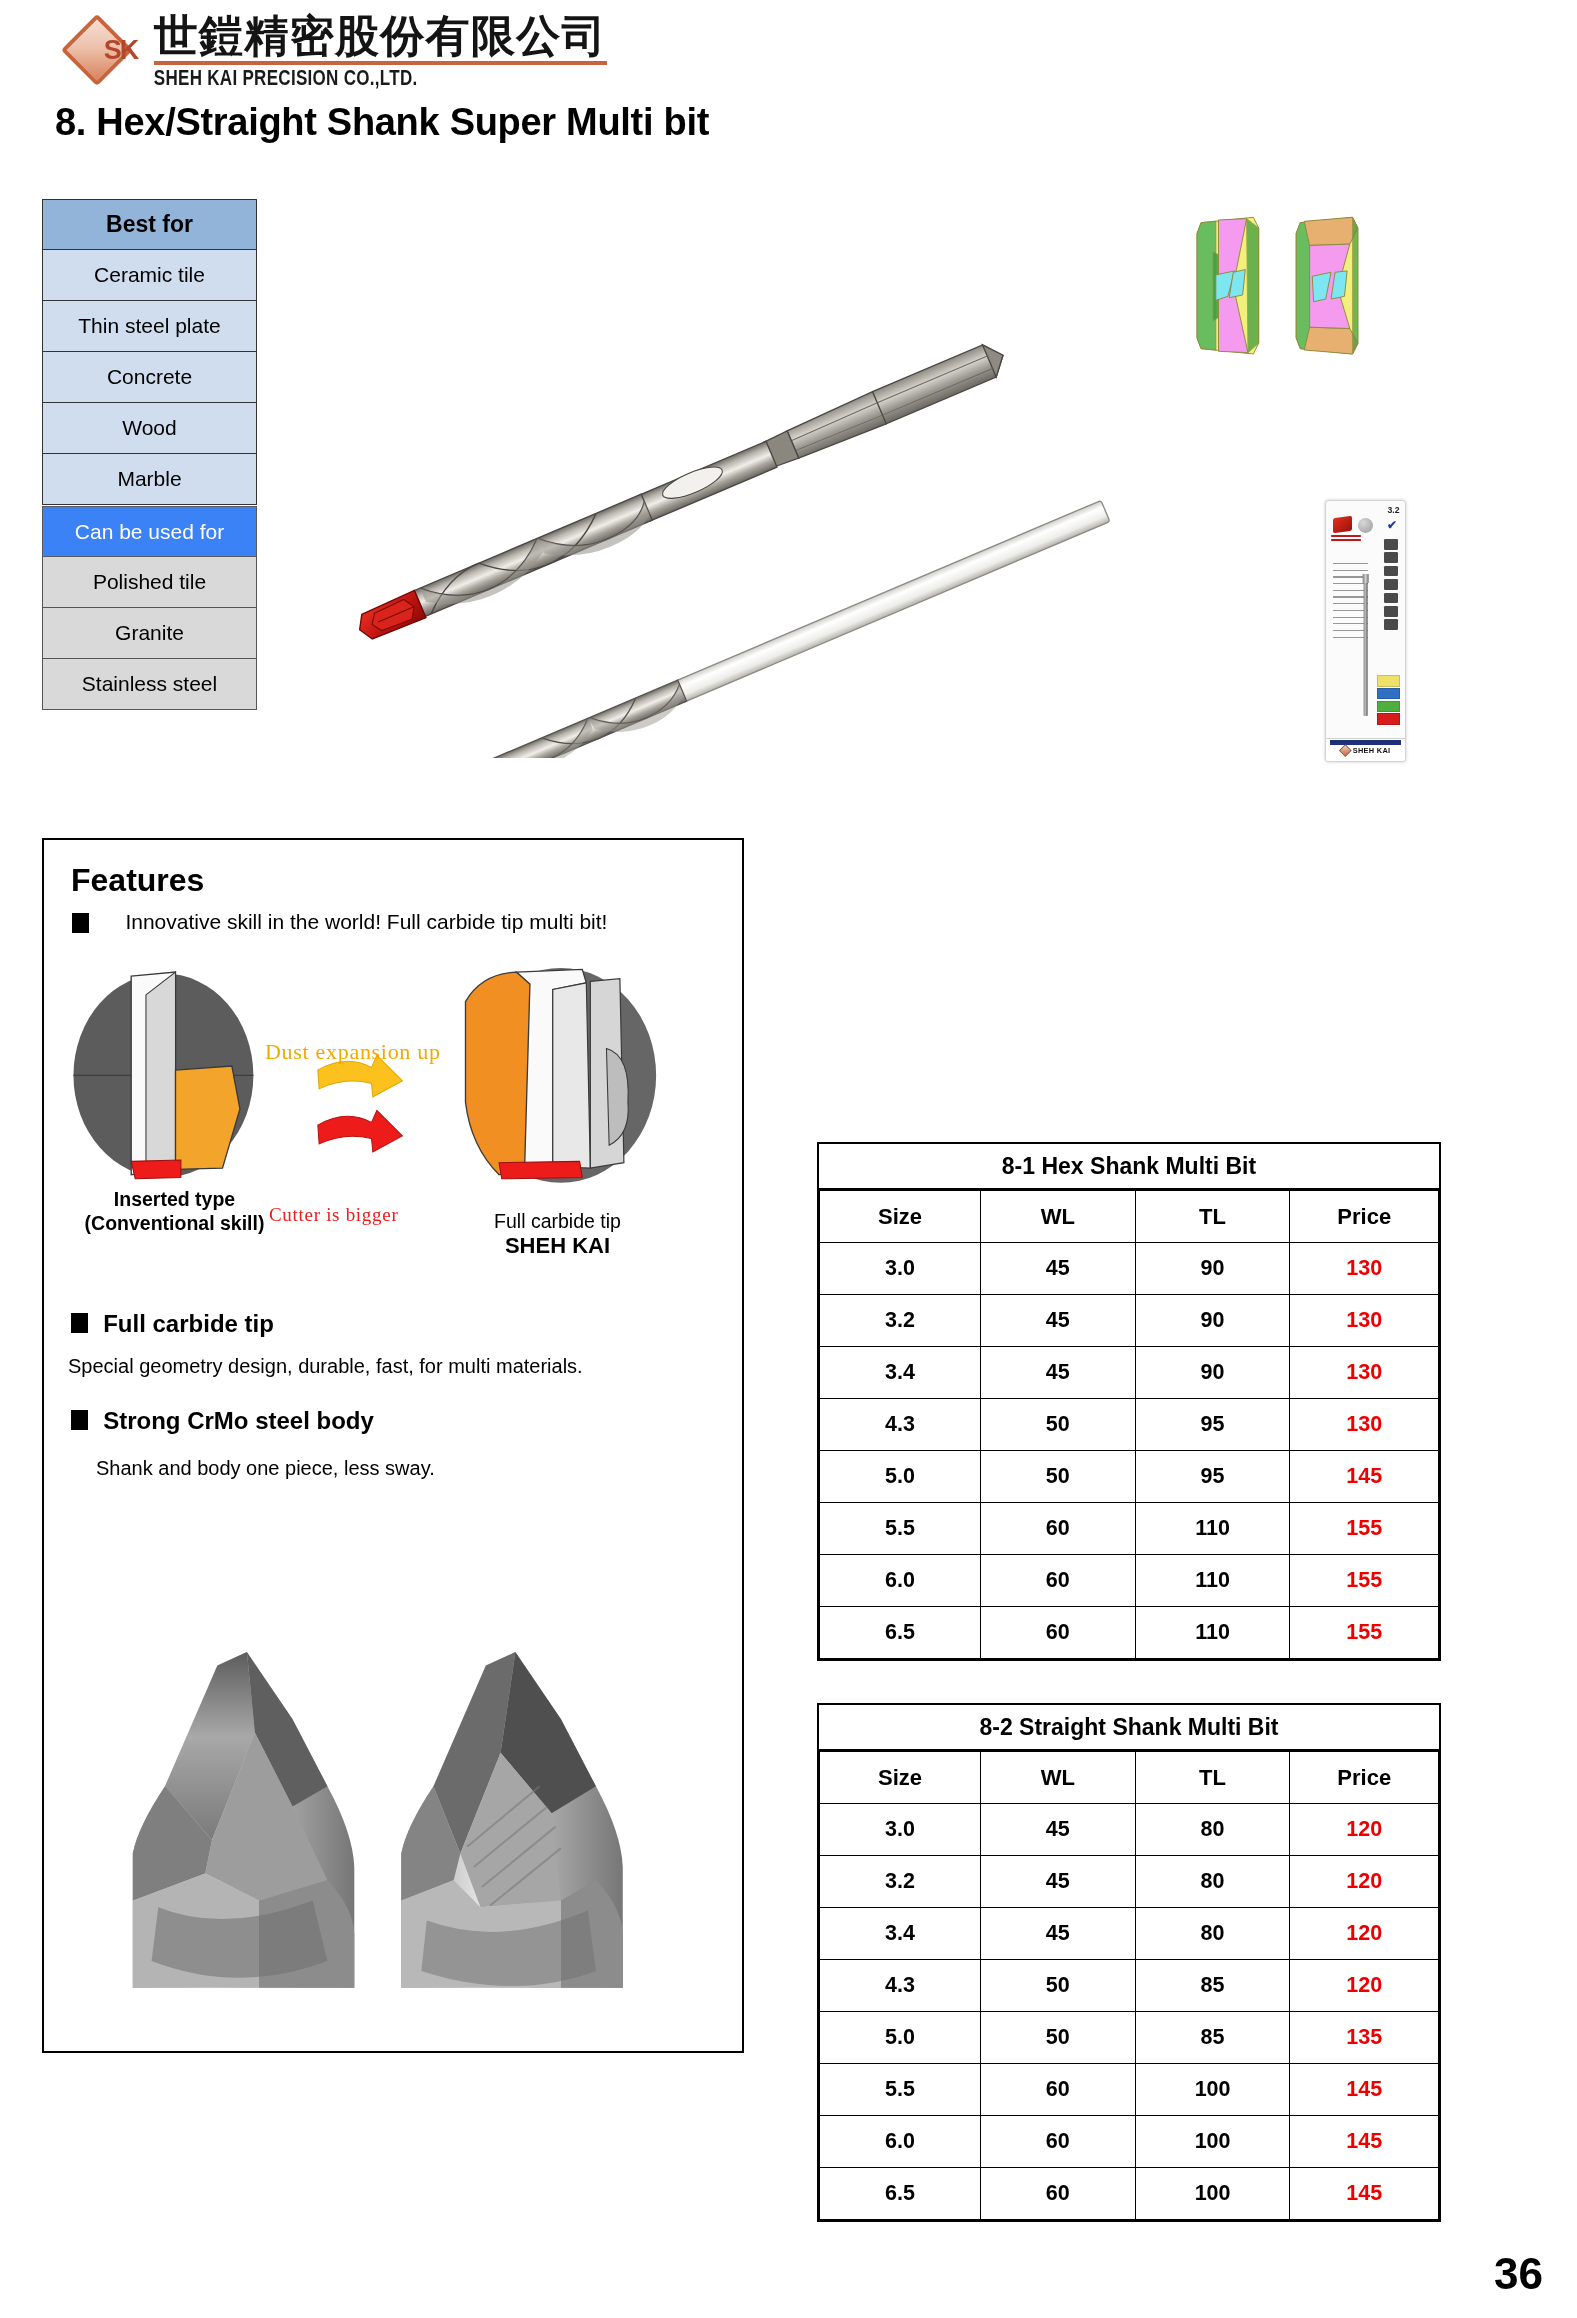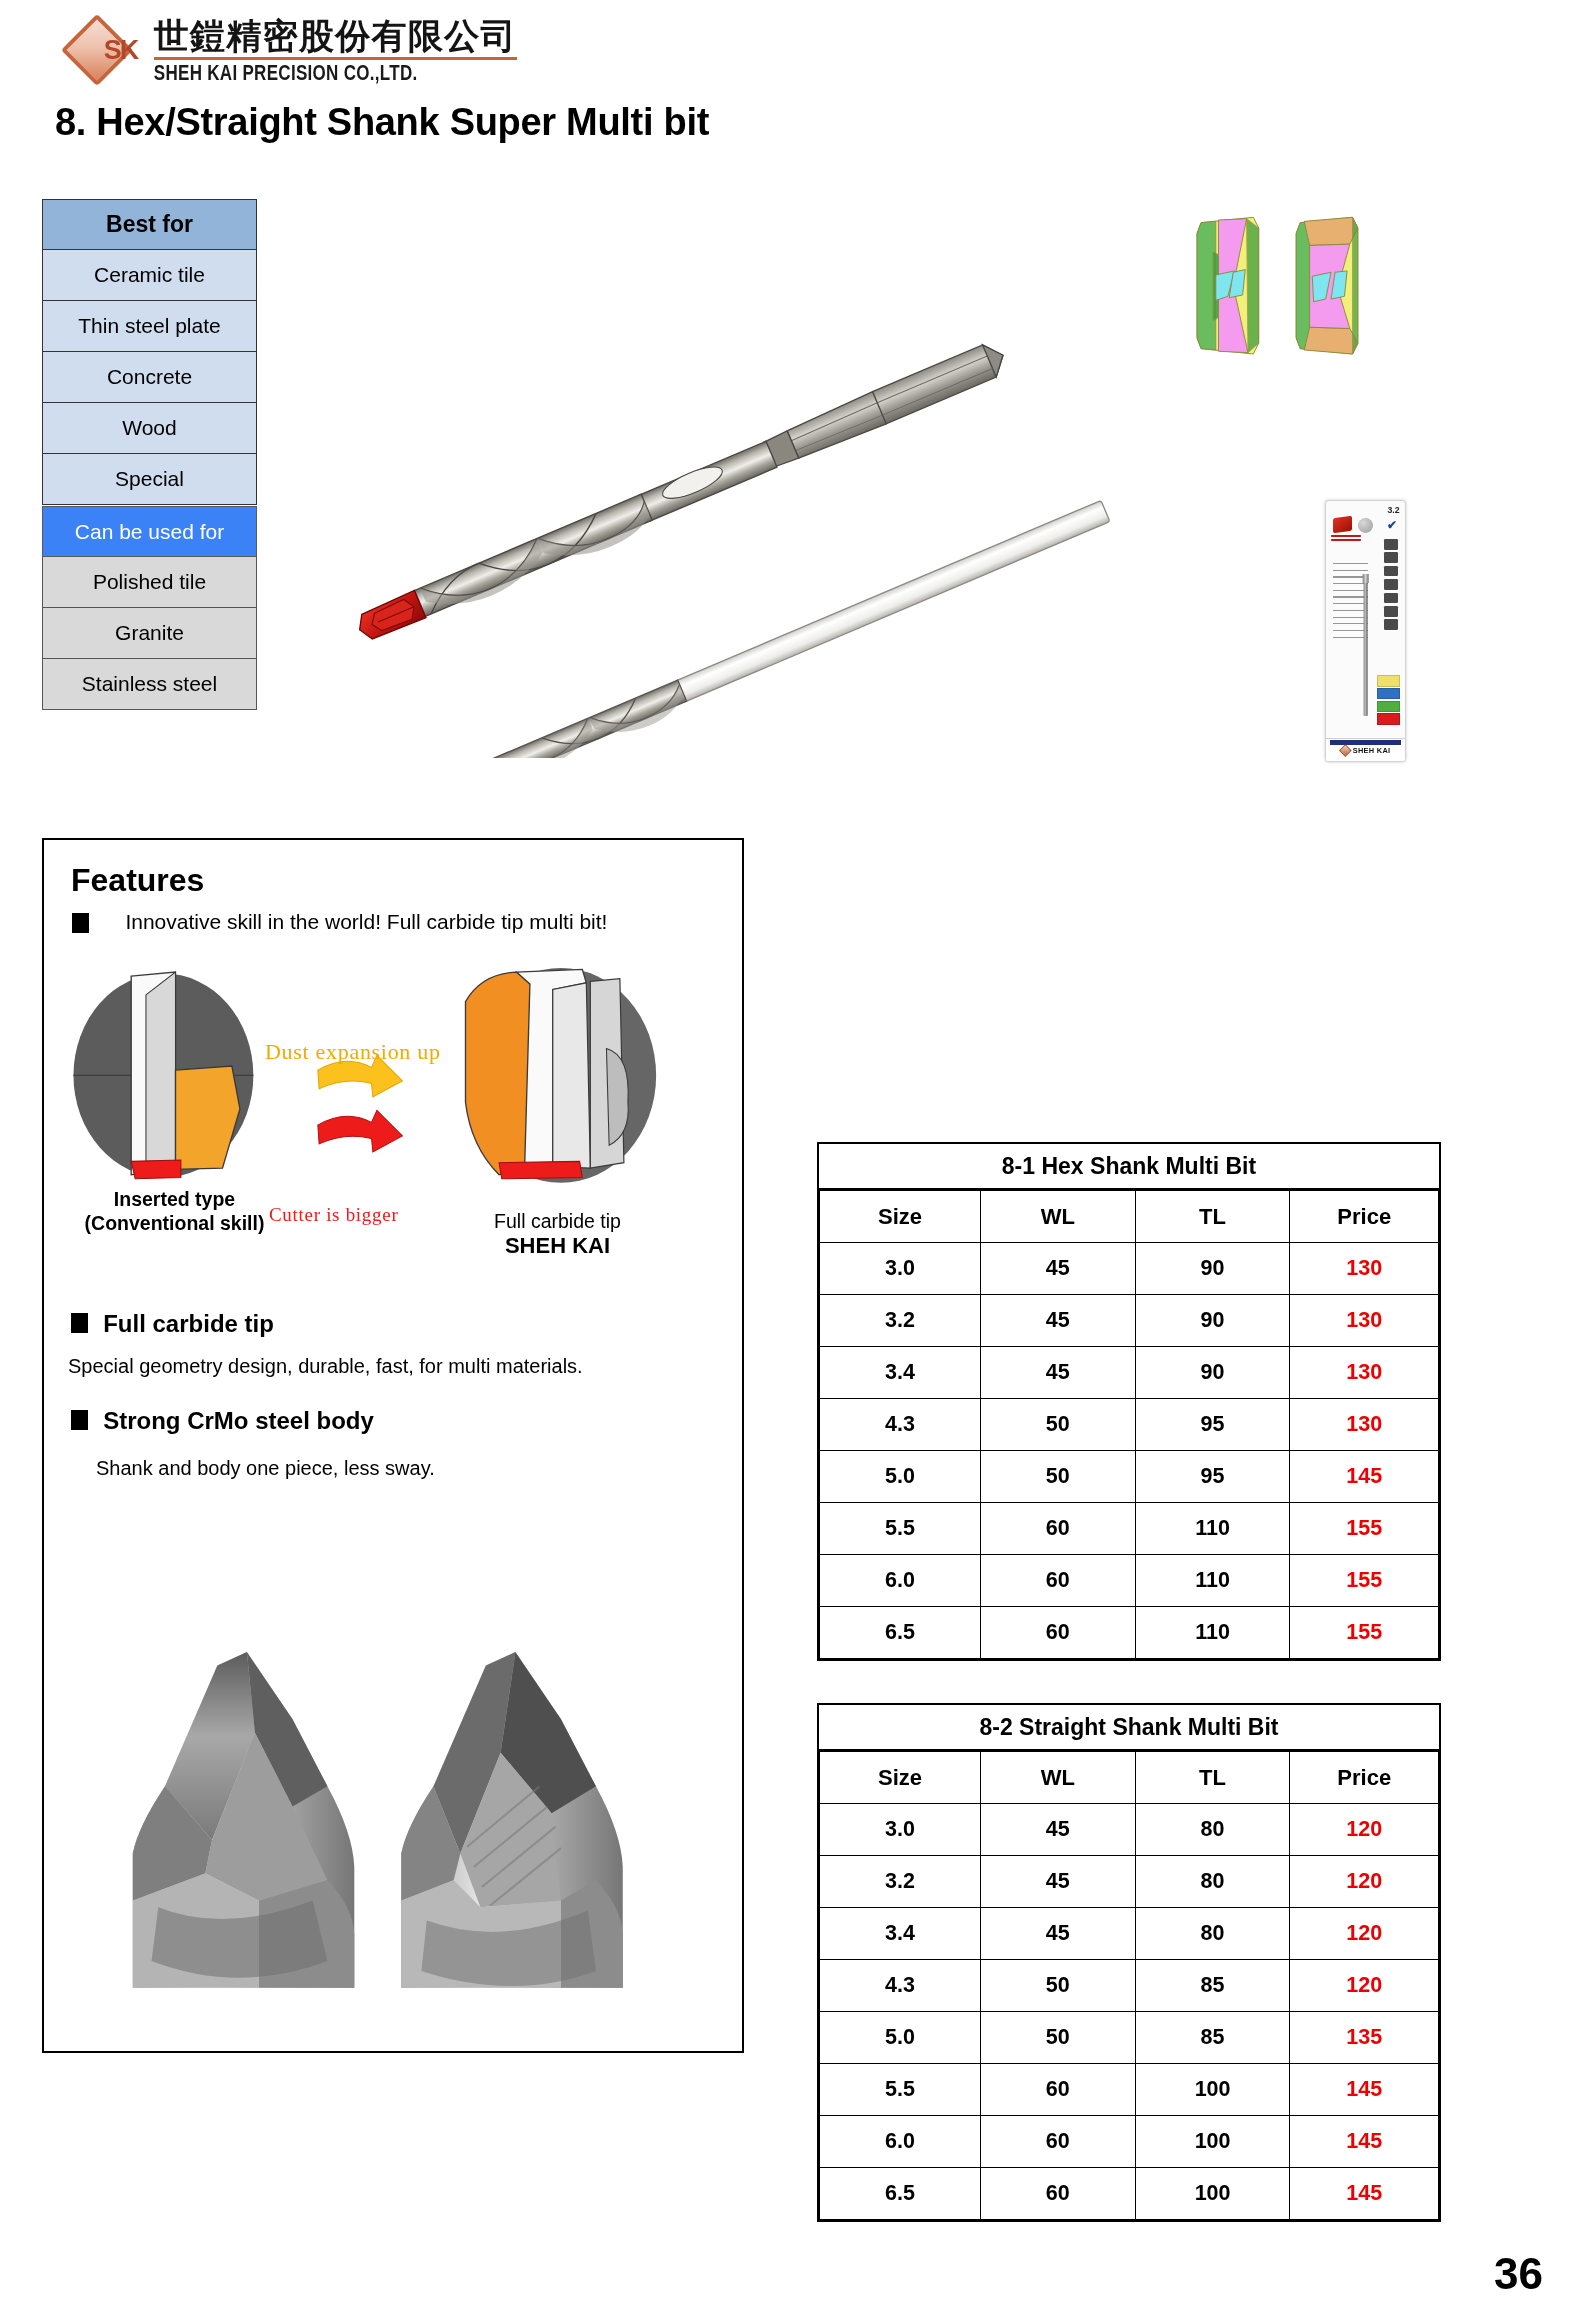--- a/index.html
+++ b/index.html
@@ -21,21 +21,21 @@
     border: 4.7px solid #c8643c;
     border-radius:4px;
   }
   .logo-diamond .sk {
     position:absolute; left:50%; top:50%; transform:translate(-50%,-50%);
     font-family:Liberation Sans, sans-serif; font-weight:bold; font-size:27px;
     color:#b4472a; letter-spacing:-2px; z-index:2;margin-left:24px;
   }
   .logo-text { display:flex; flex-direction:column; }
   .logo-cn {
-    font-family:"DejaVu Sans", sans-serif; font-weight:bold; font-size:35px;
+    font-family:"DejaVu Sans", sans-serif; font-weight:bold; font-size:44px;
     letter-spacing:1.3px; color:#141414; line-height:1.05;
   }
   .logo-rule { height:3.4px; background:#c8643c; margin:2px 0 1.3px 0; width:100%; }
   .logo-en {
     font-family:"Liberation Sans", sans-serif; font-weight:bold; font-size:17px;
     letter-spacing:0.3px; color:#1a1a1a; transform: scaleY(1.25); transform-origin: left top;
   }
 
   .page-title {
     position:absolute; left:55px; top:101px;
@@ -199,21 +199,21 @@
   </div>
 
   <div class="page-title">8. Hex/Straight Shank Super Multi bit</div>
 
   <div class="mat-table">
     <div class="mat-cell hdr-blue">Best for</div>
     <div class="mat-cell row-blue">Ceramic tile</div>
     <div class="mat-cell row-blue">Thin steel plate</div>
     <div class="mat-cell row-blue">Concrete</div>
     <div class="mat-cell row-blue">Wood</div>
-    <div class="mat-cell row-blue">Special</div>
+    <div class="mat-cell row-blue">Marble</div>
     <div class="mat-gap"></div>
     <div class="mat-cell hdr-gray">Can be used for</div>
     <div class="mat-cell row-gray">Polished tile</div>
     <div class="mat-cell row-gray">Granite</div>
     <div class="mat-cell row-gray">Stainless steel</div>
   </div>
 
   <div class="hero">
     <svg width="913" height="537" viewBox="0 0 1360 800">
       <defs>

